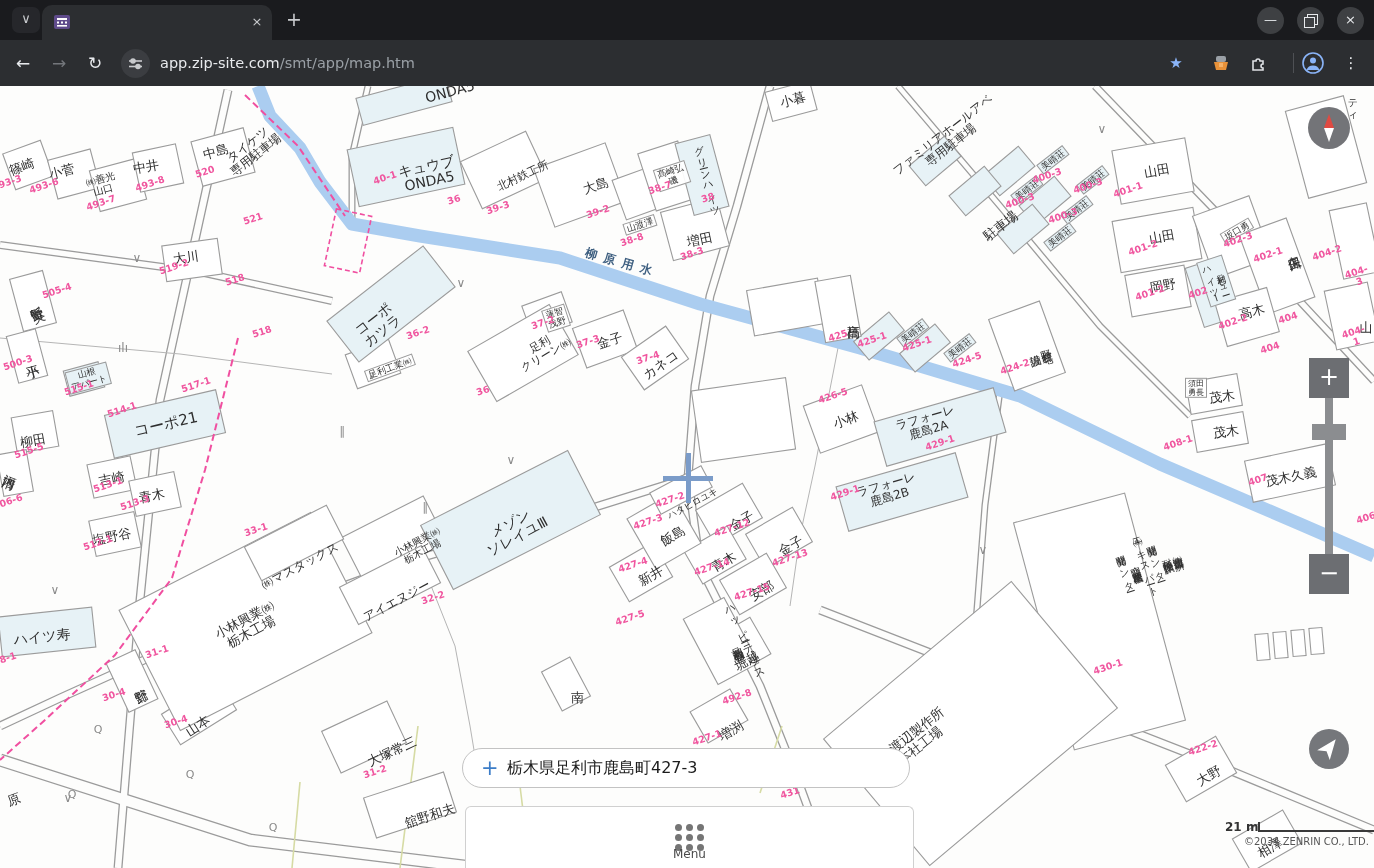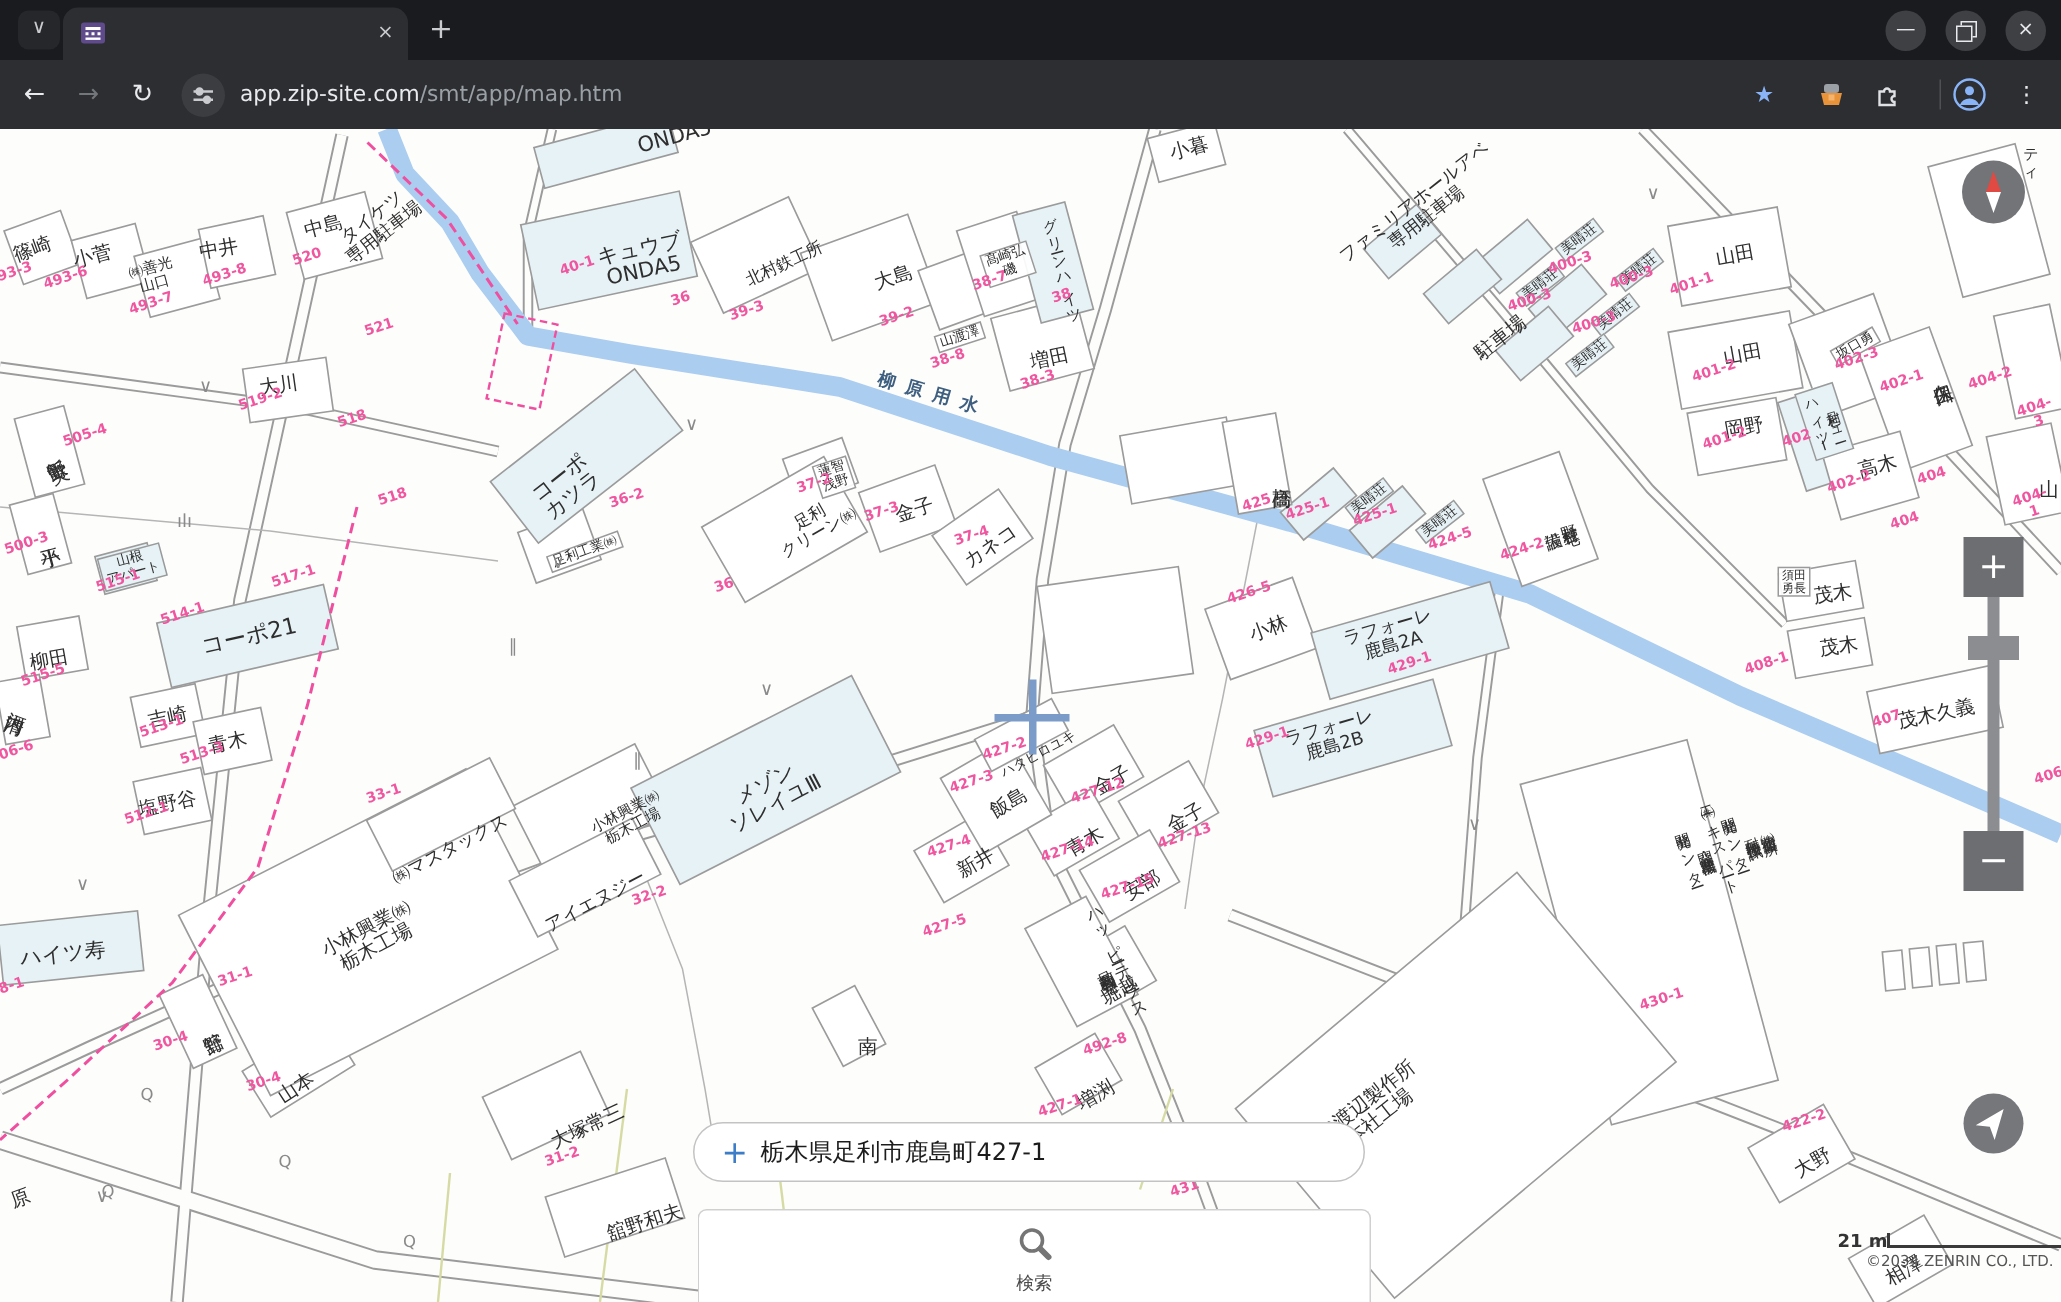--- a/index.html
+++ b/index.html
@@ -485,26 +485,33 @@
 <div id="scalebox">
   <span id="scale-label">21 m</span>
   <svg width="124" height="14" style="position:absolute;left:32px;top:0;">
     <path d="M2 2 V11 H120 V2" fill="none" stroke="#3a3a3a" stroke-width="2"></path>
   </svg>
 </div>
 <div id="copyright">©2034 ZENRIN CO., LTD.</div>
 
 <div id="search-pill">
   <span id="pill-plus">+</span>
-  <span id="pill-text">栃木県足利市鹿島町427-1</span>
+  <span id="pill-text">栃木県足利市鹿島町427-3</span>
 </div>
 
 <div id="bottom-nav">
   <div class="nav-cell">
     <div class="nav-ic">
-      <svg width="26" height="26">
-          <circle cx="11" cy="11" r="7" fill="none" stroke="#757575" stroke-width="2.4"></circle>
-        <line x1="16.5" y1="16.5" x2="22" y2="22" stroke="#757575" stroke-width="4" stroke-linecap="round"></line>
-        </svg>
+      <span class="dotgrid">
+          <i></i>
+          <i></i>
+          <i></i>
+          <i></i>
+          <i></i>
+          <i></i>
+          <i></i>
+          <i></i>
+          <i></i>
+        </span>
     </div>
-    <div class="nav-label">検索</div>
+    <div class="nav-label">Menu</div>
   </div>
 </div>
 
 </body></html>

